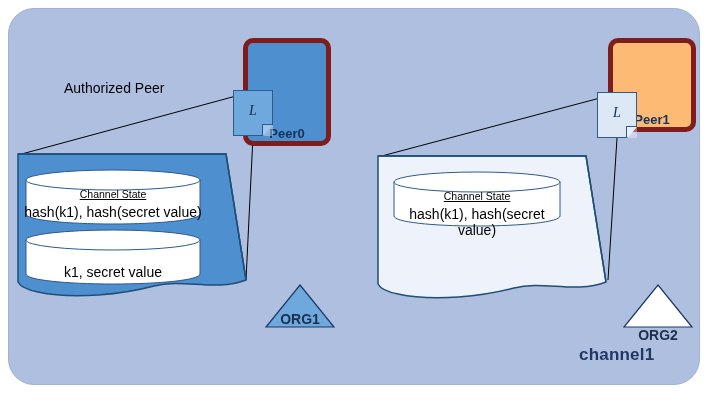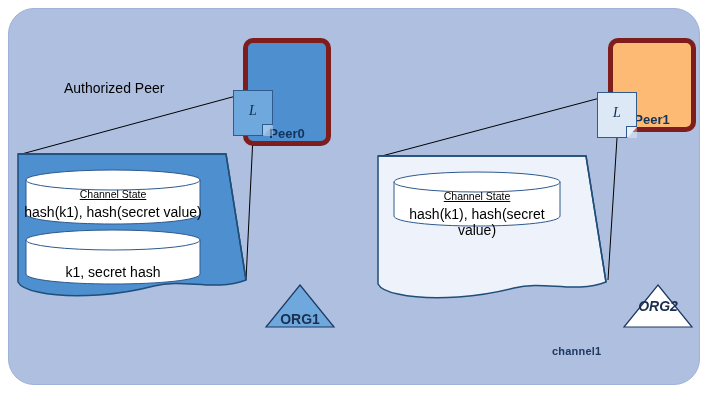--- a/index.html
+++ b/index.html
@@ -20,23 +20,23 @@
     left: 8px;
     top: 8px;
     width: 690px;
     height: 375px;
     background: #aebfe0;
     border: 1px solid #9fb2d8;
     border-radius: 26px;
   }
   .channel-label {
     position: absolute;
-    left: 552px;
+    left: 579px;
     top: 345px;
-    font-size: 11px;
+    font-size: 17px;
     font-weight: bold;
     color: #1f3864;
     letter-spacing: 0.2px;
   }
 
   
   .section-caption {
     position: absolute;
     font-size: 14px;
     color: #000000;
@@ -186,21 +186,21 @@
     </svg>
     <div class="cyl-text cyl-title" style="top:20px;">Channel State</div>
     <div class="cyl-text cyl-sub" style="top:36px;">hash(k1), hash(secret value)</div>
   </div>
 
   <div class="cylinder" style="left:24px; top:228px;">
     <svg width="178" height="58" viewBox="0 0 178 58">
       <path d="M2,12 L2,46 C2,52 42,56 89,56 C136,56 176,52 176,46 L176,12 Z" fill="#ffffff" stroke="#2e5a8e" stroke-width="1"></path>
       <ellipse cx="89" cy="12" rx="87" ry="10" fill="#ffffff" stroke="#2e5a8e" stroke-width="1"></ellipse>
     </svg>
-    <div class="cyl-text cyl-sub" style="top:36px;">k1, secret hash</div>
+    <div class="cyl-text cyl-sub" style="top:36px;">k1, secret value</div>
   </div>
 
   <div class="peer-box" id="peer0-box">
     <span class="peer-label">Peer0</span>
   </div>
 
   <div class="ledger-badge" id="ledger0">
     <div class="body"></div>
     <div class="fold"></div>
     <div class="l-text">L</div>
@@ -237,18 +237,18 @@
   <div class="ledger-badge" id="ledger1">
     <div class="body"></div>
     <div class="fold"></div>
     <div class="l-text">L</div>
   </div>
 
   <div class="org-tri" style="left:622px; top:283px;">
     <svg width="72" height="46" viewBox="0 0 72 46">
       <polygon points="36,2 70,44 2,44" fill="#ffffff" stroke="#1f3864" stroke-width="1.2"></polygon>
     </svg>
-    <div class="org-label" style="top:15px;font-style:italic;">ORG2</div>
+    <div class="org-label" style="top:44px;">ORG2</div>
   </div>
 
   <div class="channel-label">channel1</div>
 
 </div>
 
 </body></html>

